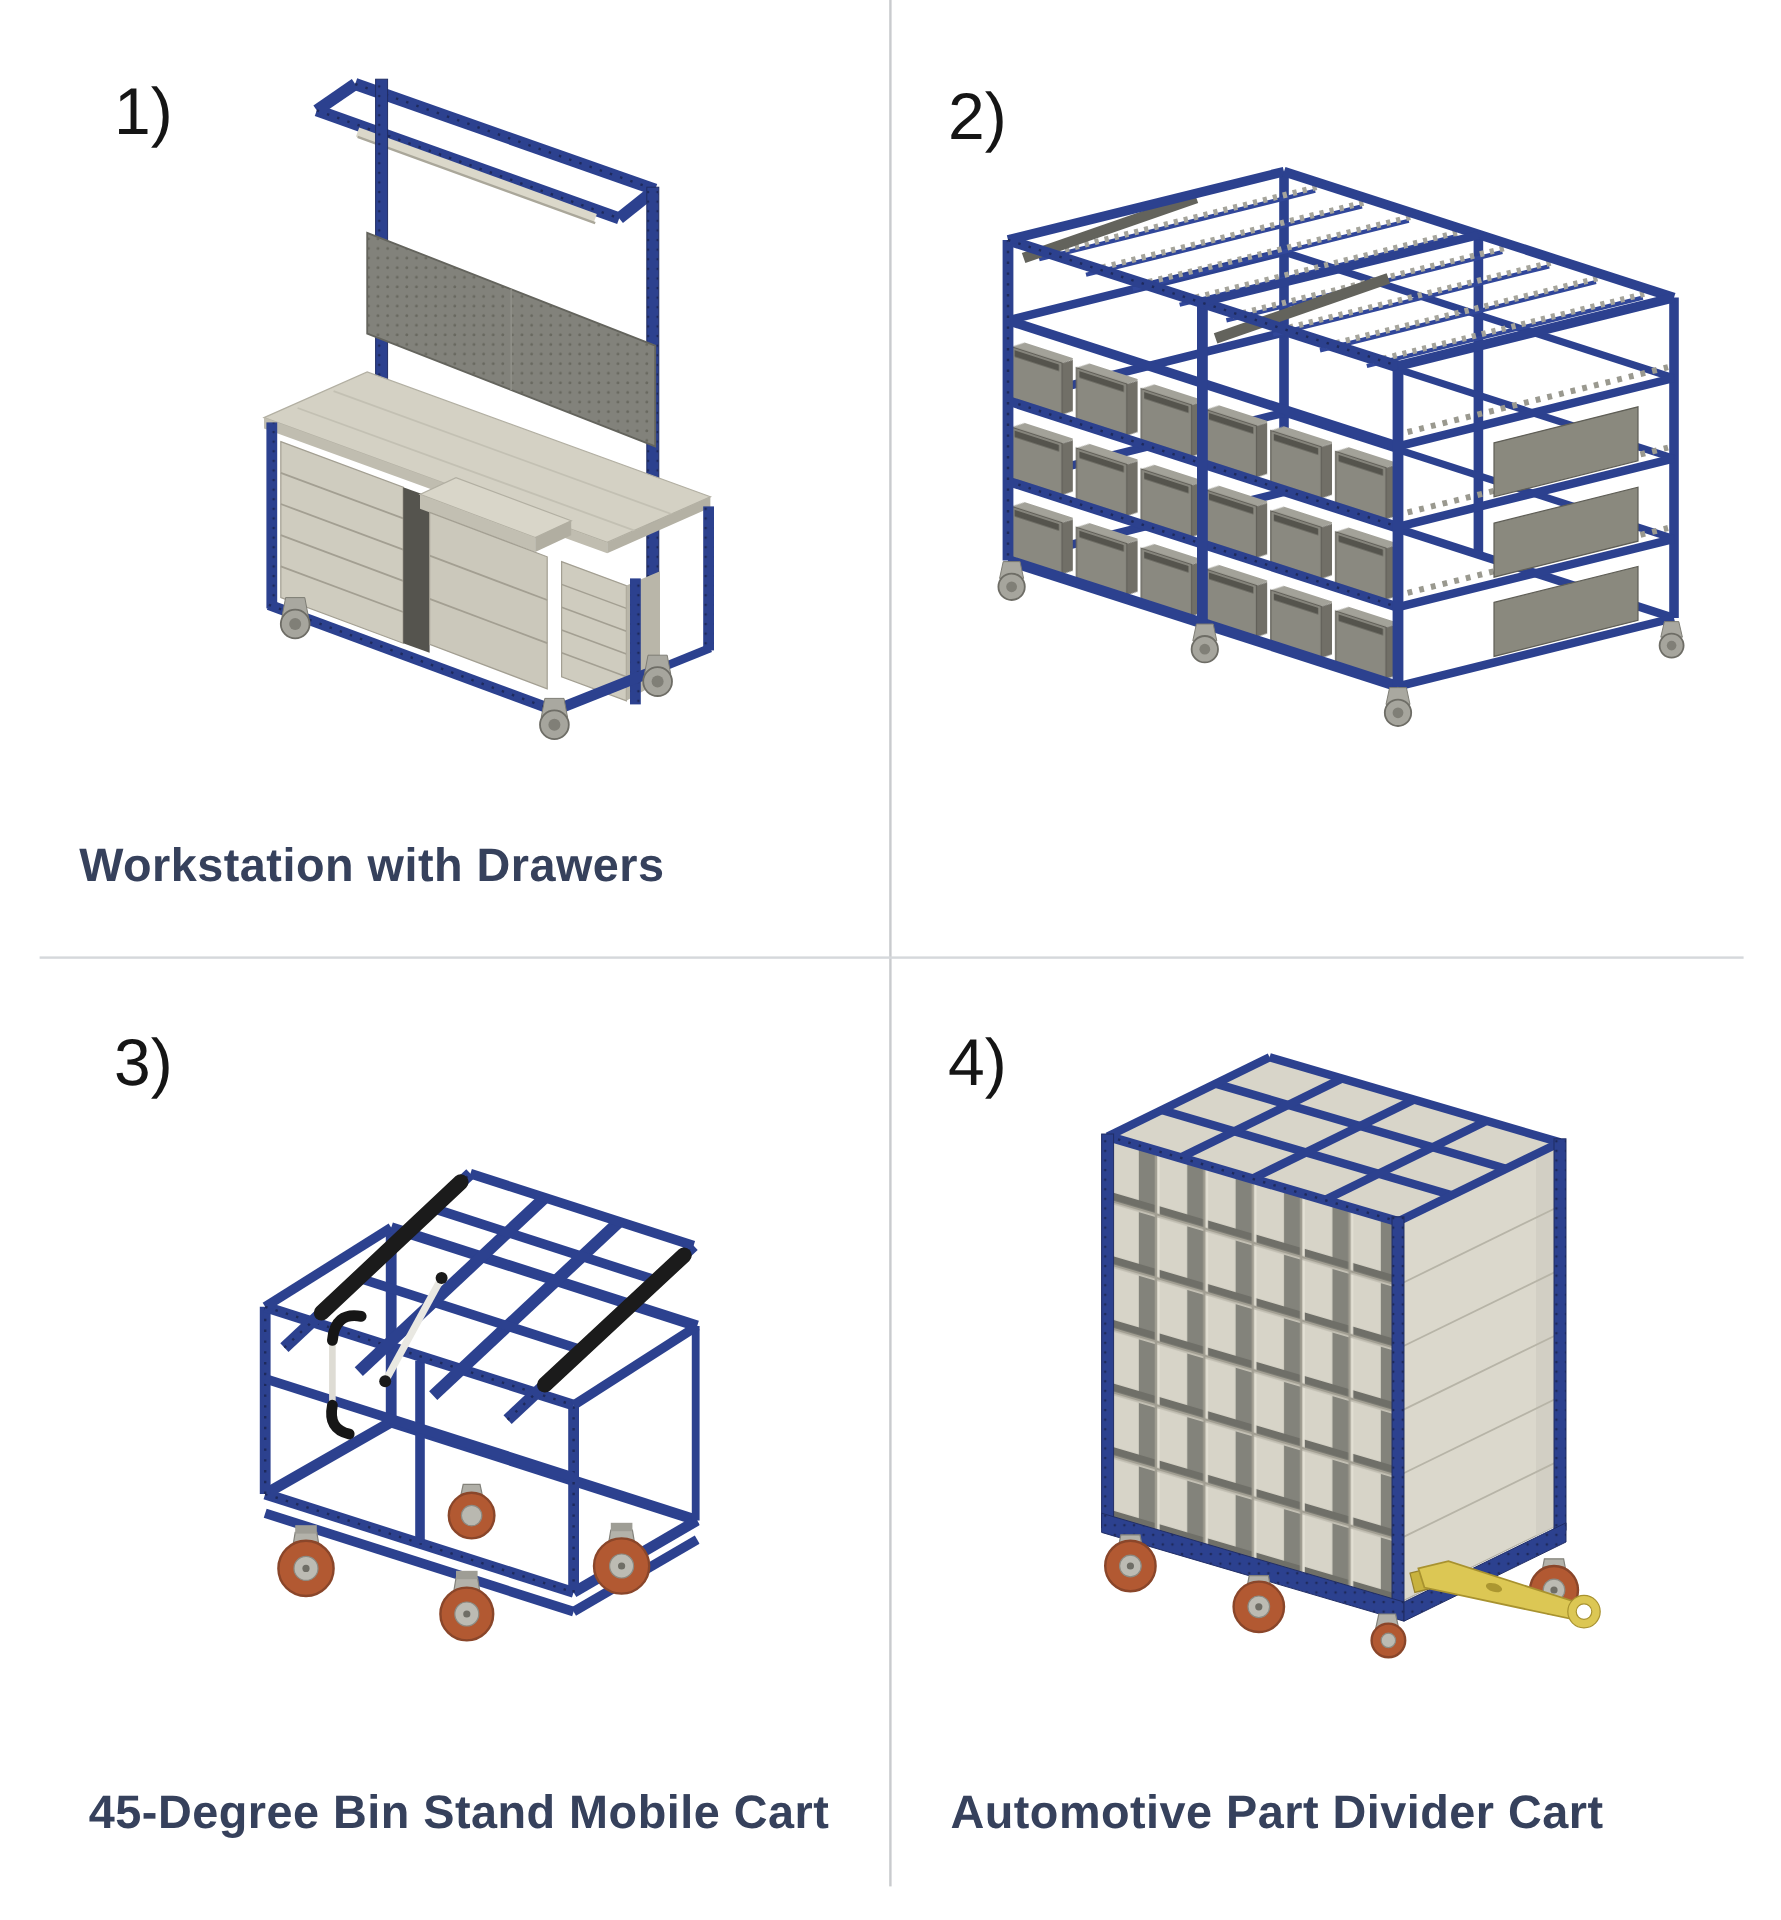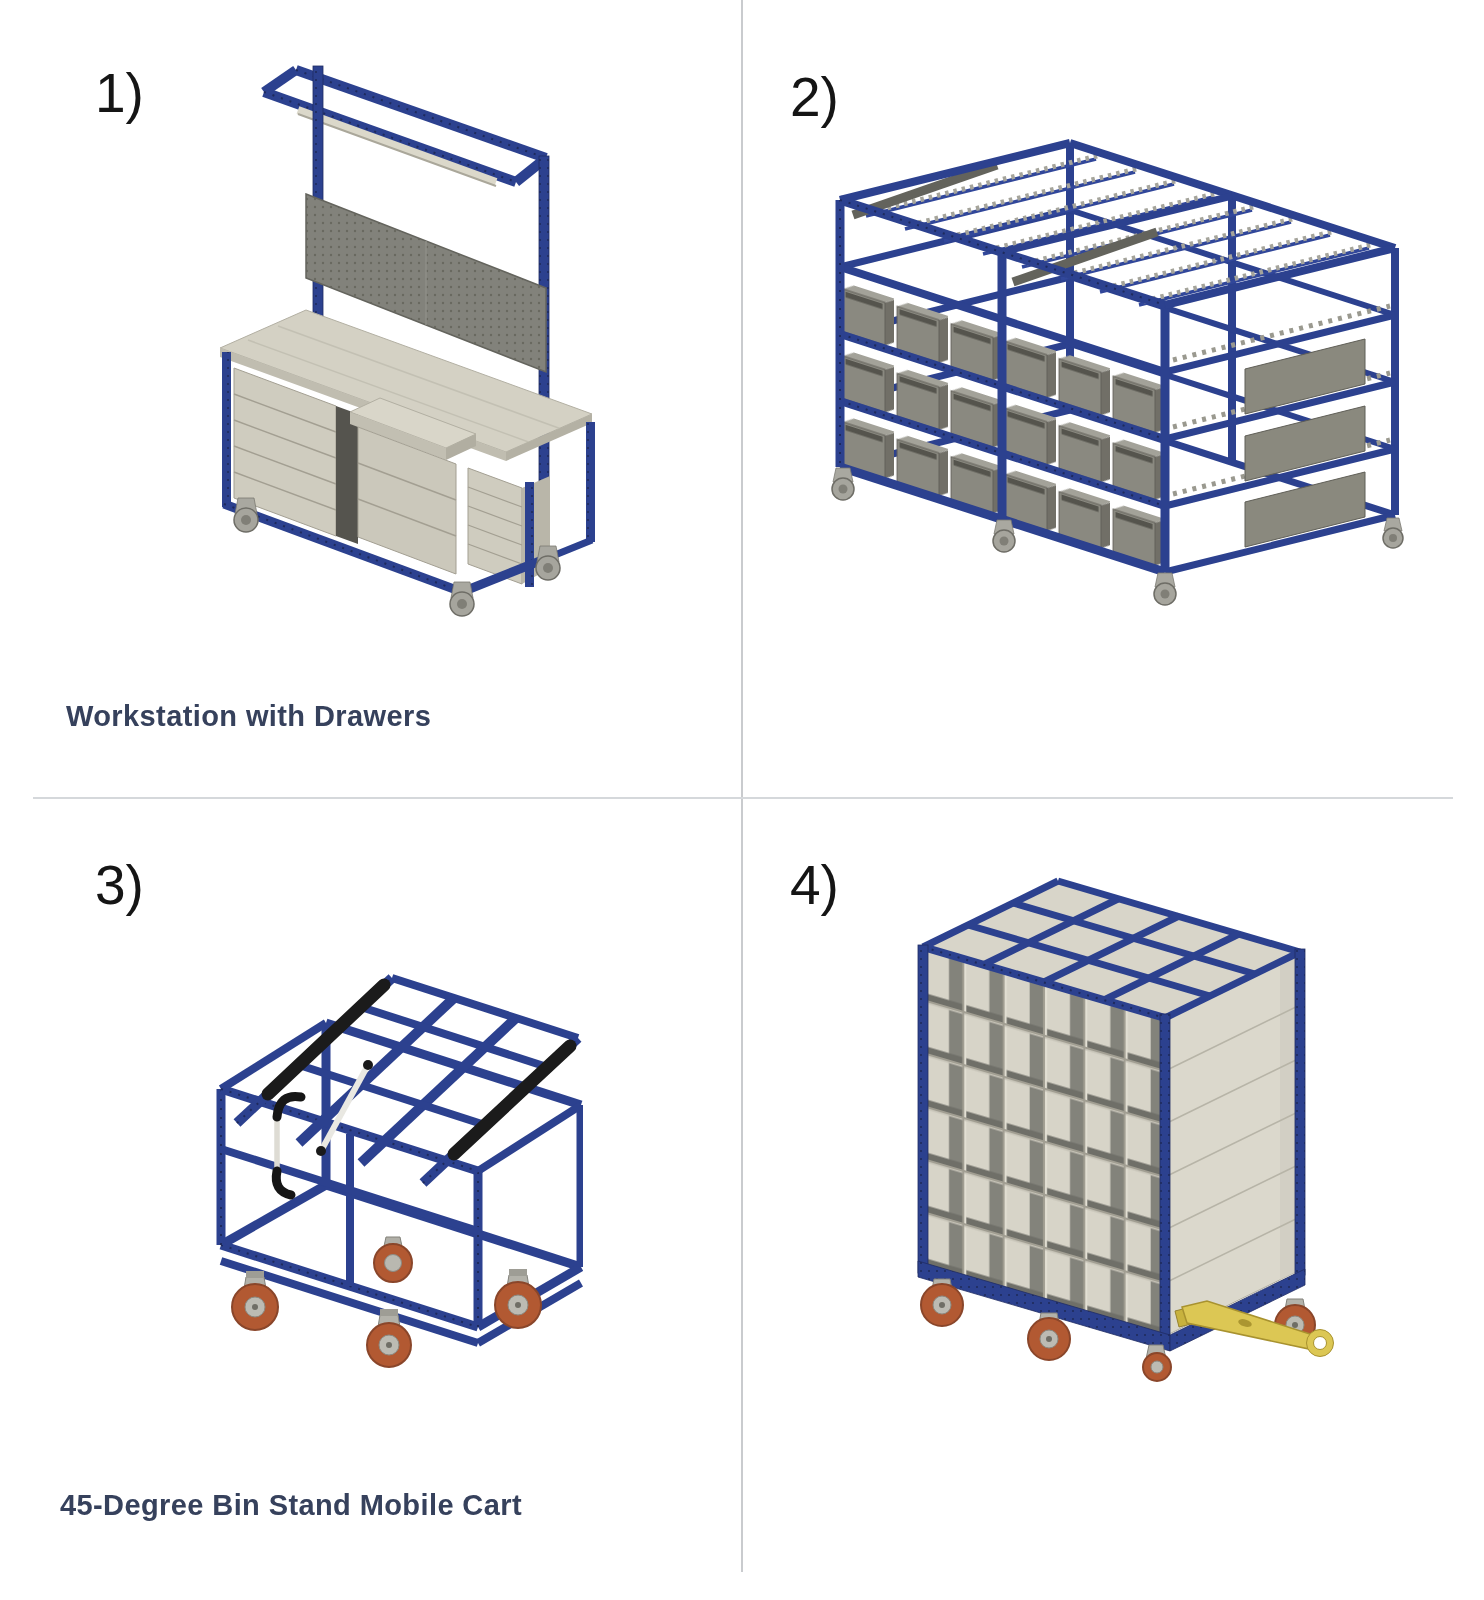--- a/index.html
+++ b/index.html
@@ -10,24 +10,24 @@
   .cell{position:absolute;width:742px;height:798px;}
   #q1{left:0;top:0}
   #q2{left:742px;top:0}
   #q3{left:0;top:798px;height:802px}
   #q4{left:742px;top:798px;height:802px}
   .num{position:absolute;font-size:55px;line-height:1.15;color:#151515;font-weight:400;}
   #q1 .num{left:95px;top:62px}
   #q2 .num{left:48px;top:66px}
   #q3 .num{left:95px;top:56px}
   #q4 .num{left:48px;top:56px}
-  .caption{position:absolute;font-size:29px;font-weight:700;color:#36415c;letter-spacing:.4px;}
+  .caption{position:absolute;font-size:39px;font-weight:700;color:#36415c;letter-spacing:.4px;}
   #q1 .caption{left:66px;top:700px}
   #q2 .caption{left:50px;top:700px}
-  #q3 .caption{left:60px;top:691px}
+  #q3 .caption{left:74px;top:691px}
   #q4 .caption{left:50px;top:691px}
   .art{position:absolute;margin:0;padding:0;}
   #q1 .art{left:200px;top:52px;width:400px;height:565px}
   #q2 .art{left:63px;top:120px;width:620px;height:490px}
   #q3 .art{left:193px;top:57px;width:390px;height:515px}
   #q4 .art{left:135px;top:77px;width:470px;height:510px}
   svg{display:block}
 </style>
 </head>
 <body>
@@ -400,14 +400,15 @@
         <g>
           <polygon points="298,436 322,430 326,446 302,452" fill="#c8b23e" stroke="#97822c" stroke-width="1"></polygon>
           <polygon points="305,432 330,426 436,460 432,474 310,448" fill="#dcc754" stroke="#a8922f" stroke-width="1.5"></polygon>
           <ellipse cx="368" cy="448" rx="7" ry="3.5" fill="#ab9631" transform="rotate(17 368 448)"></ellipse>
           <circle cx="443" cy="468" r="10" fill="none" stroke="#dcc754" stroke-width="7"></circle>
           <circle cx="443" cy="468" r="13.5" fill="none" stroke="#a8922f" stroke-width="1"></circle>
           <circle cx="443" cy="468" r="6.5" fill="none" stroke="#a8922f" stroke-width="1"></circle>
         </g>
       </svg>
     </figure>
+    <div class="caption">Automotive Part Divider Cart</div>
   </section>
 </div>
 
 </body></html>

